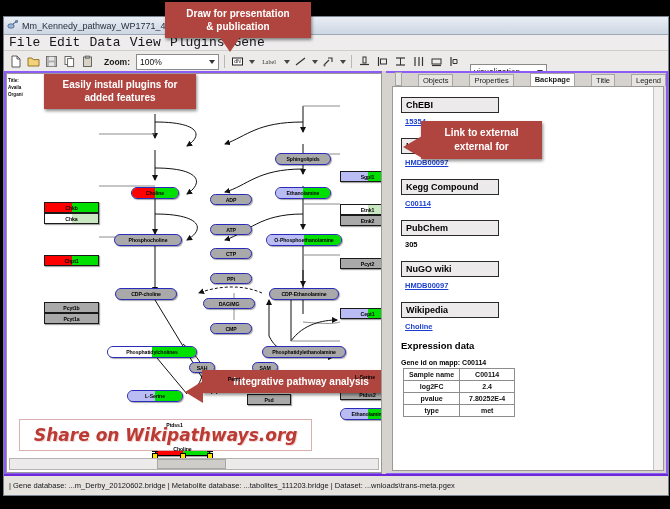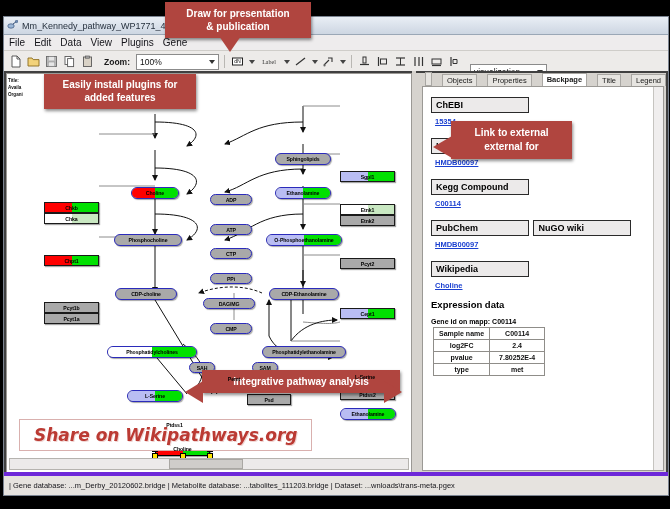--- a/index.html
+++ b/index.html
@@ -9,67 +9,67 @@
   
   .win{position:absolute;left:3px;top:16px;width:664px;height:478px;background:#d6d3ce;
        border:1px solid #7b8491;box-shadow:0 0 2px #000;}
   .titlebar{height:17px;background:linear-gradient(#e9eef5,#cdd6e2);border-bottom:1px solid #9aa7b6;
             display:flex;align-items:center;padding:0 3px;position:relative;}
   .tb-icon{width:11px;height:11px;margin-right:4px;position:relative;}
   .tb-icon svg{display:block;}
   .tb-title{font-size:9px;color:#27323f;white-space:nowrap;overflow:hidden;}
 
   .menubar{height:15px;background:#eeeced;border-bottom:1px solid #cfcdc9;display:flex;align-items:center;padding-left:5px;gap:9px;}
-  .menuitem{font-size:10px;color:#14141a;cursor:default;}
+  .menuitem{font-size:13px;color:#14141a;cursor:default;font-family:Liberation Mono, monospace;}
 
   .toolbar{height:21px;background:#edebe9;border-bottom:1px solid #c8c6c2;display:flex;align-items:center;padding-left:4px;gap:3px;position:relative;}
   .tbtn{width:15px;height:15px;display:flex;align-items:center;justify-content:center;}
   .tbtn svg{display:block;}
   .zoomlabel{font-size:8.5px;color:#1a1a1a;margin-left:6px;margin-right:3px;font-weight:bold;}
   .combo{height:14px;background:#fff;border:1px solid #8b8b8b;display:flex;align-items:center;
          font-size:8.5px;color:#111;padding-left:3px;position:relative;}
   .combo .arrow{position:absolute;right:3px;top:50%;transform:translateY(-50%);
       width:0;height:0;border-left:3px solid transparent;border-right:3px solid transparent;border-top:4px solid #333;}
   .combo.zoomc{width:78px;}
   .combo.visc{width:72px;margin-left:5px;margin-top:21px;}
   .sep{width:1px;height:13px;background:#b9b7b3;margin:0 2px;}
   .dd{width:0;height:0;border-left:3px solid transparent;border-right:3px solid transparent;border-top:4px solid #444;margin-left:1px;}
 
   
-  .body{position:absolute;left:0;top:54px;right:0;bottom:20px;display:flex;background:#404040;}
+  .body{position:absolute;left:0;top:54px;right:0;bottom:20px;display:flex;background:#8b5cf6;}
   .canvaswrap{position:relative;width:425px;background:#fff;border:1px solid #9b9995;margin:2px 0 2px 2px;overflow:hidden;}
   .canvas{position:absolute;inset:0;background:#fff;}
   .vsplit{width:4px;background:#d6d3ce;}
   .rightpane{flex:1;position:relative;margin:2px 2px 2px 0;background:#d6d3ce;}
 
   .hscroll{position:absolute;left:2px;right:2px;bottom:2px;height:10px;background:#eceaea;border:1px solid #b5b3af;}
   .hscroll .thumb{position:absolute;left:40%;width:18%;top:0;bottom:0;background:#cfcdca;border:1px solid #a9a7a3;}
 
   
-  .tabs{display:flex;align-items:flex-end;height:13px;padding-left:8px;gap:10px;background:#d6d3ce;}
+  .tabs{display:flex;align-items:flex-end;height:13px;padding-left:8px;gap:16px;background:#d6d3ce;}
   .tab{font-size:7.5px;color:#1a1a1a;background:#e7e5e1;border:1px solid #a9a7a3;border-bottom:none;
        padding:1px 4px 1px 4px;line-height:9px;}
   .tab.active{background:#fff;font-weight:bold;padding-bottom:2px;}
   .tabspin{width:5px;height:12px;background:#e7e5e1;border:1px solid #a9a7a3;margin-left:1px;}
 
   .backpage{position:absolute;left:6px;top:13px;right:2px;bottom:2px;background:#fff;border:1px solid #9b9995;overflow:hidden;}
   .bp-inner{padding:7px 0 0 8px;}
   .bp-head{display:inline-block;min-width:88px;background:#eceaea;border:1px solid #2a2a2a;
            font-size:9px;font-weight:bold;color:#000;padding:2px 4px;margin-bottom:4px;}
   .bp-link{font-size:7.5px;color:#1a3fd0;text-decoration:underline;margin:0 0 9px 4px;display:block;font-weight:bold;}
   .bp-plain{font-size:7.5px;color:#000;margin:0 0 9px 4px;display:block;font-weight:bold;}
   .bp-section{font-size:9.5px;font-weight:bold;color:#000;margin:2px 0 8px 0;}
   .bp-geneid{font-size:7px;color:#000;font-weight:bold;margin-bottom:2px;}
   table.exp{border-collapse:collapse;margin-left:2px;}
   table.exp td{border:1px solid #8f8d89;font-size:7px;font-weight:bold;color:#111;
                text-align:center;padding:2px 5px;min-width:44px;}
   .rs-scroll{position:absolute;right:0;top:0;bottom:0;width:9px;background:#f0eeee;border-left:1px solid #c6c4c0;}
 
   
-  .statusbar{position:absolute;left:0;right:0;bottom:0;height:19px;background:#e6e3df;border-top:4px solid #6d28d9;
+  .statusbar{position:absolute;left:0;right:0;bottom:0;height:19px;background:#e6e3df;border-top:2px solid #6d28d9;
              display:flex;align-items:center;padding-left:5px;}
   .statustext{font-size:7.5px;color:#15151a;white-space:nowrap;}
 
   
   .node{position:absolute;box-sizing:border-box;display:flex;align-items:center;justify-content:center;
         font-size:5.2px;color:#000;font-weight:bold;text-align:center;letter-spacing:-.1px;overflow:hidden;}
   .metab{border:1px solid #2b2bbb;border-radius:9px;background:#a9a9a9;box-shadow:1px 1px 1px rgba(0,0,0,.35);}
   .gene{border:1px solid #1a1a1a;background:#a9a9a9;box-shadow:1px 1px 1px rgba(0,0,0,.35);}
   .nlabel{position:relative;z-index:3;}
   .half{position:absolute;top:0;bottom:0;}
@@ -476,20 +476,21 @@
           <div class="bp-head">ChEBI</div>
           <a class="bp-link" href="#">15354</a>
 
           <div class="bp-head">HMDB</div>
           <a class="bp-link" href="#">HMDB00097</a>
 
           <div class="bp-head">Kegg Compound</div>
           <a class="bp-link" href="#">C00114</a>
 
           <div class="bp-head">PubChem</div>
+          <span class="bp-plain">305</span>
 
           <div class="bp-head">NuGO wiki</div>
           <a class="bp-link" href="#">HMDB00097</a>
 
           <div class="bp-head">Wikipedia</div>
           <a class="bp-link" href="#">Choline</a>
 
           <div class="bp-section">Expression data</div>
           <div class="bp-geneid">Gene id on mapp: C00114</div>
 

